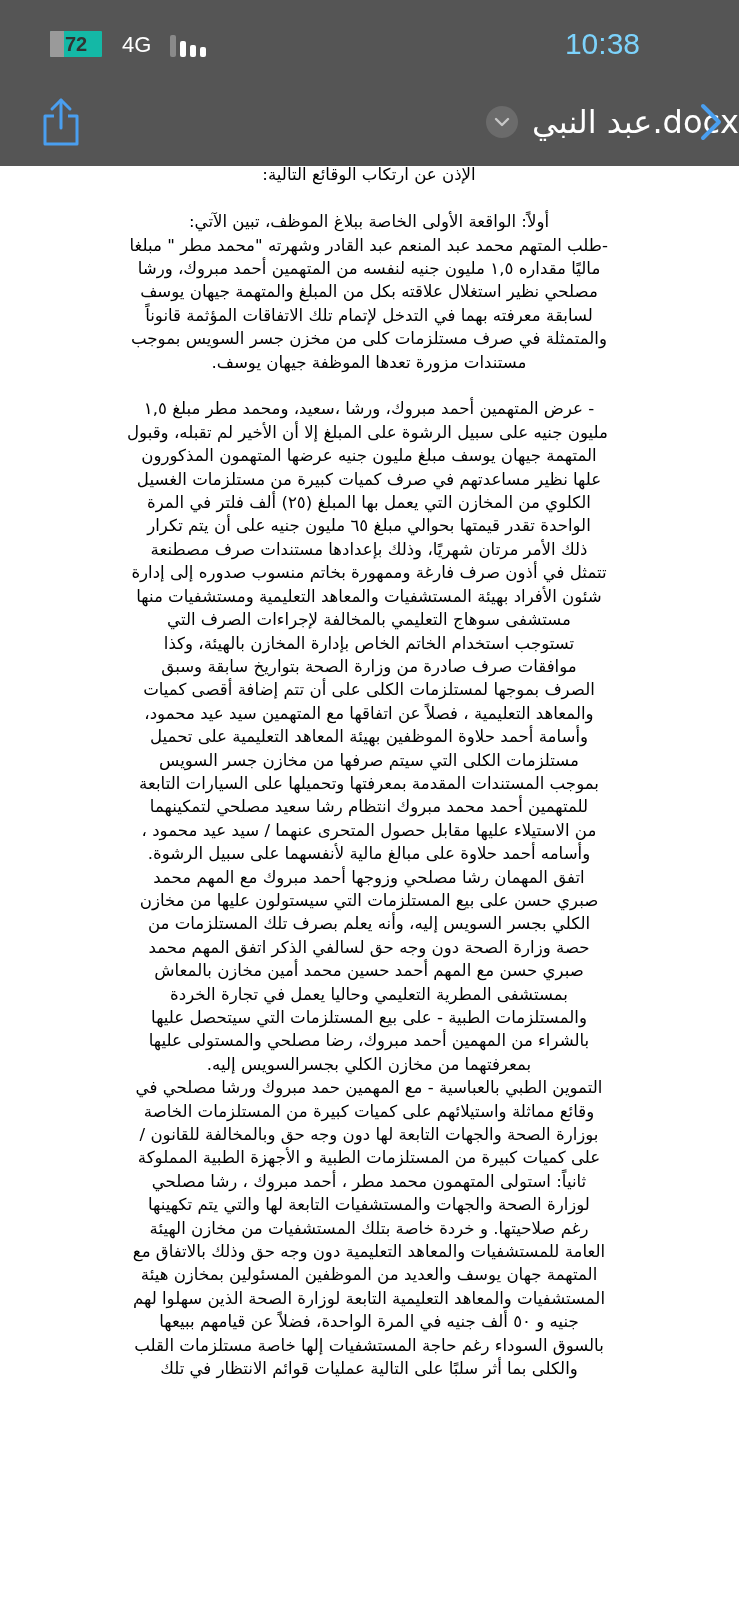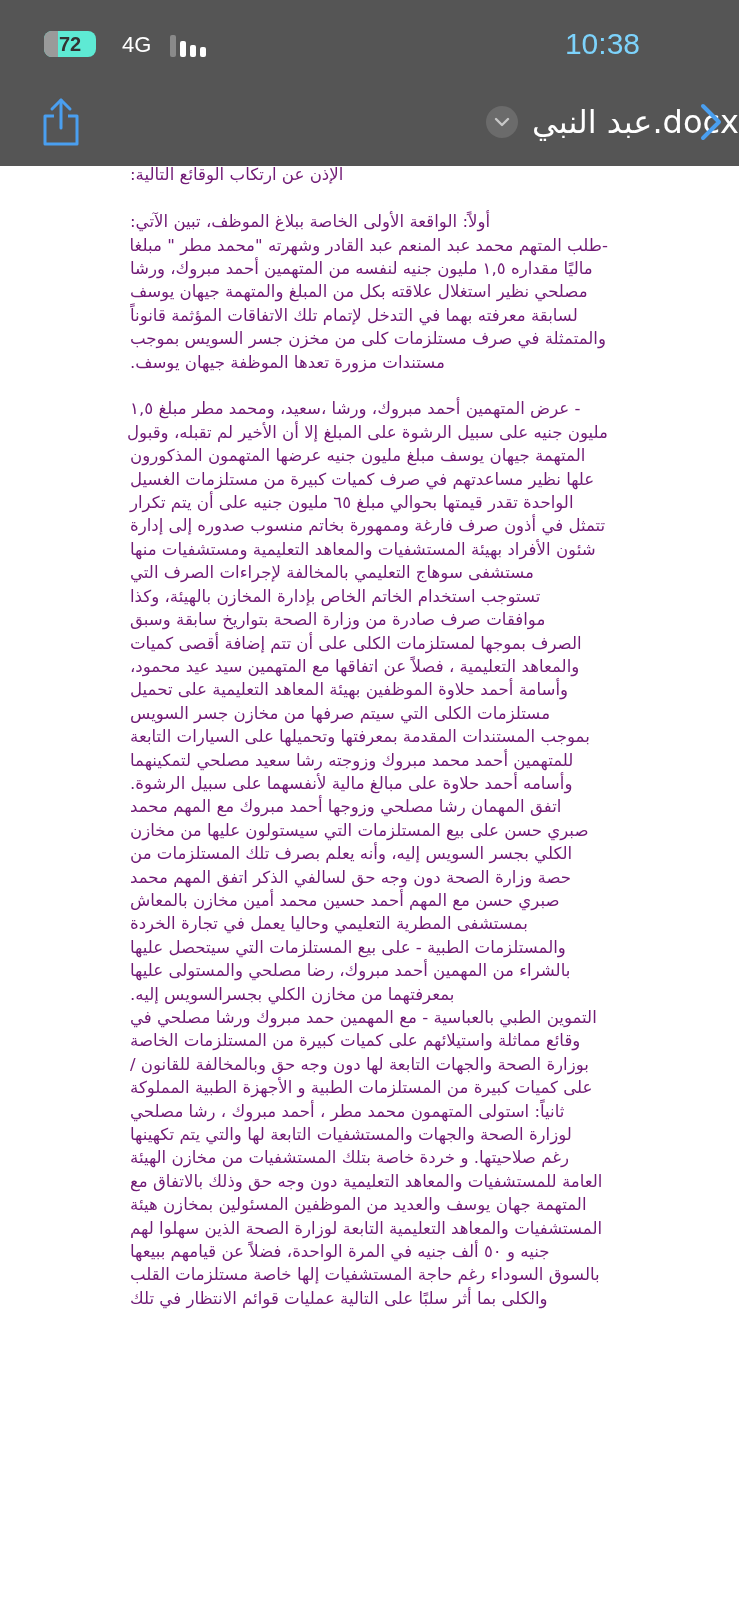--- a/index.html
+++ b/index.html
@@ -8,22 +8,22 @@
     background: #ffffff;
     font-family: "DejaVu Sans", sans-serif;
     position: relative;
   }
   .topbar {
     position: absolute; left: 0; top: 0; width: 739px; height: 166px;
     background: #555555; z-index: 5;
   }
   .status-bar { position: absolute; left: 0; top: 0; width: 739px; height: 90px; }
   .battery {
-    position: absolute; left: 44px; top: 31px; width: 52px; height: 26px;
-    border-radius: 8px; background: #5eead4; overflow: hidden;
+    position: absolute; left: 50px; top: 31px; width: 52px; height: 26px;
+    border-radius: 1px; background: #14b8a6; overflow: hidden;
   }
   .battery .drain {
     position: absolute; left: 0; top: 0; height: 100%; width: 14px; background: #9a9a9a;
   }
   .battery-nub {
     position: absolute; left: 51px; top: 37px; width: 5px; height: 12px;
     border-radius: 3px 0 0 3px; background: #8a8a8a;
   }
   .battery .pct {
     position: absolute; left: 0; top: 0; width: 100%; height: 100%;
@@ -49,22 +49,22 @@
     width: 32px; height: 32px; border-radius: 50%; background: #6b6b6b;
     display: inline-flex; align-items: center; justify-content: center;
   }
   .doc-title {
     font: 32px/44px "DejaVu Sans", sans-serif; color: #ffffff; direction: ltr;
   }
   .next-btn { position: absolute; right: 14px; top: 12px; width: 30px; height: 40px; }
 
   .doc {
     position: absolute; left: 130px; top: 140px; width: 478px;
-    direction: rtl; text-align: left;
-    font-family: "DejaVu Sans", sans-serif; font-size: 16.6px; line-height: 23.4px; color: #701a75;
+    direction: rtl; text-align: center;
+    font-family: "DejaVu Sans", sans-serif; font-size: 16.6px; line-height: 23.4px; color: #000000;
   }
   .doc p { margin: 0 0 23.4px 0; }
   .doc p.tight { margin-bottom: 0; }
   .line { display: block; white-space: nowrap; }
 </style>
 </head>
 <body>
 
 <div class="topbar">
   <div class="status-bar">
@@ -123,32 +123,35 @@
     <span class="line">مصلحي نظير استغلال علاقته بكل من المبلغ والمتهمة جيهان يوسف</span>
     <span class="line">لسابقة معرفته بهما في التدخل لإتمام تلك الاتفاقات المؤثمة قانوناً</span>
     <span class="line">والمتمثلة في صرف مستلزمات كلى من مخزن جسر السويس بموجب</span>
     <span class="line">مستندات مزورة تعدها الموظفة جيهان يوسف.</span>
   </p>
   <p class="tight">
     <span class="line">- عرض المتهمين أحمد مبروك، ورشا ،سعيد، ومحمد مطر مبلغ ١,٥</span>
     <span class="line">مليون جنيه على سبيل الرشوة على المبلغ إلا أن الأخير لم تقبله، وقبول</span>
     <span class="line">المتهمة جيهان يوسف مبلغ مليون جنيه عرضها المتهمون المذكورون</span>
     <span class="line">علها نظير مساعدتهم في صرف كميات كبيرة من مستلزمات الغسيل</span>
+    <span class="line">الكلوي من المخازن التي يعمل بها المبلغ (٢٥) ألف فلتر في المرة</span>
     <span class="line">الواحدة تقدر قيمتها بحوالي مبلغ ٦٥ مليون جنيه على أن يتم تكرار</span>
+    <span class="line">ذلك الأمر مرتان شهريًا، وذلك بإعدادها مستندات صرف مصطنعة</span>
     <span class="line">تتمثل في أذون صرف فارغة وممهورة بخاتم منسوب صدوره إلى إدارة</span>
     <span class="line">شئون الأفراد بهيئة المستشفيات والمعاهد التعليمية ومستشفيات منها</span>
     <span class="line">مستشفى سوهاج التعليمي بالمخالفة لإجراءات الصرف التي</span>
     <span class="line">تستوجب استخدام الخاتم الخاص بإدارة المخازن بالهيئة، وكذا</span>
     <span class="line">موافقات صرف صادرة من وزارة الصحة بتواريخ سابقة وسبق</span>
     <span class="line">الصرف بموجها لمستلزمات الكلى على أن تتم إضافة أقصى كميات</span>
     <span class="line">والمعاهد التعليمية ، فصلاً عن اتفاقها مع المتهمين سيد عيد محمود،</span>
     <span class="line">وأسامة أحمد حلاوة الموظفين بهيئة المعاهد التعليمية على تحميل</span>
     <span class="line">مستلزمات الكلى التي سيتم صرفها من مخازن جسر السويس</span>
     <span class="line">بموجب المستندات المقدمة بمعرفتها وتحميلها على السيارات التابعة</span>
-    <span class="line">للمتهمين أحمد محمد مبروك وزوجته رشا سعيد مصلحي لتمكينهما</span>
+    <span class="line">للمتهمين أحمد محمد مبروك انتظام رشا سعيد مصلحي لتمكينهما</span>
+    <span class="line">من الاستيلاء عليها مقابل حصول المتحرى عنهما / سيد عيد محمود ،</span>
     <span class="line">وأسامه أحمد حلاوة على مبالغ مالية لأنفسهما على سبيل الرشوة.</span>
     <span class="line">اتفق المهمان رشا مصلحي وزوجها أحمد مبروك مع المهم محمد</span>
     <span class="line">صبري حسن على بيع المستلزمات التي سيستولون عليها من مخازن</span>
     <span class="line">الكلي بجسر السويس إليه، وأنه يعلم بصرف تلك المستلزمات من</span>
     <span class="line">حصة وزارة الصحة دون وجه حق لسالفي الذكر اتفق المهم محمد</span>
     <span class="line">صبري حسن مع المهم أحمد حسين محمد أمين مخازن بالمعاش</span>
     <span class="line">بمستشفى المطرية التعليمي وحاليا يعمل في تجارة الخردة</span>
     <span class="line">والمستلزمات الطبية - على بيع المستلزمات التي سيتحصل عليها</span>
     <span class="line">بالشراء من المهمين أحمد مبروك، رضا مصلحي والمستولى عليها</span>
     <span class="line">بمعرفتهما من مخازن الكلي بجسرالسويس إليه.</span>

